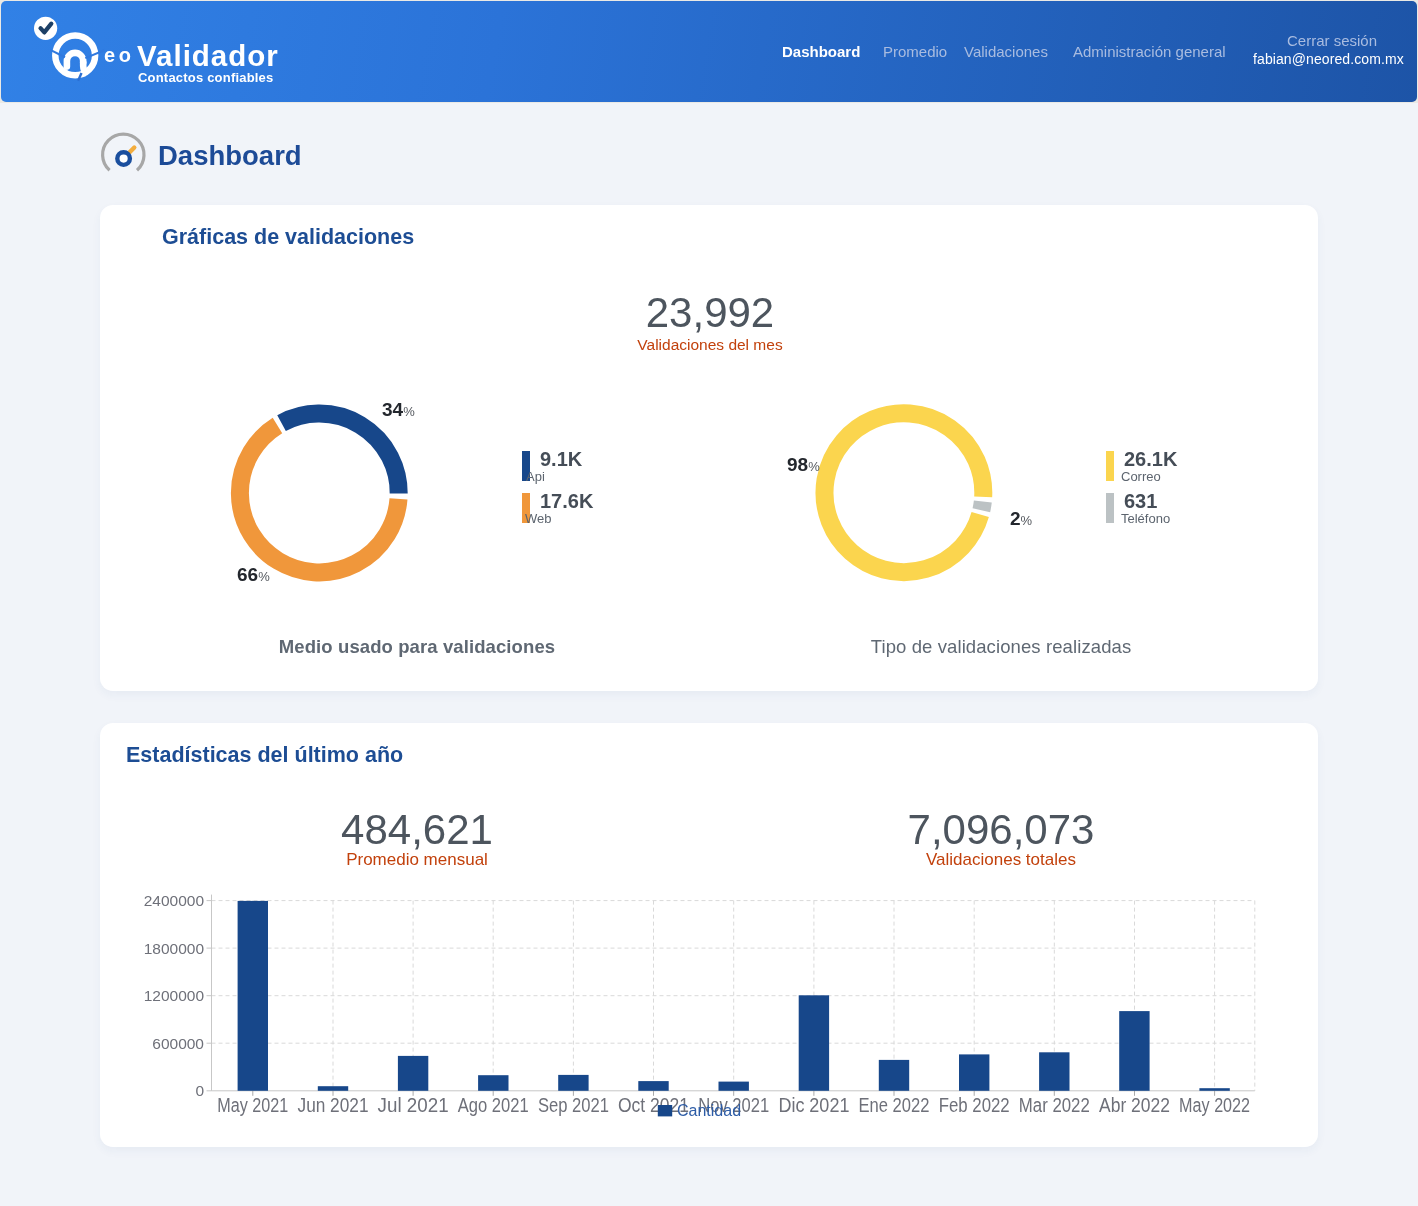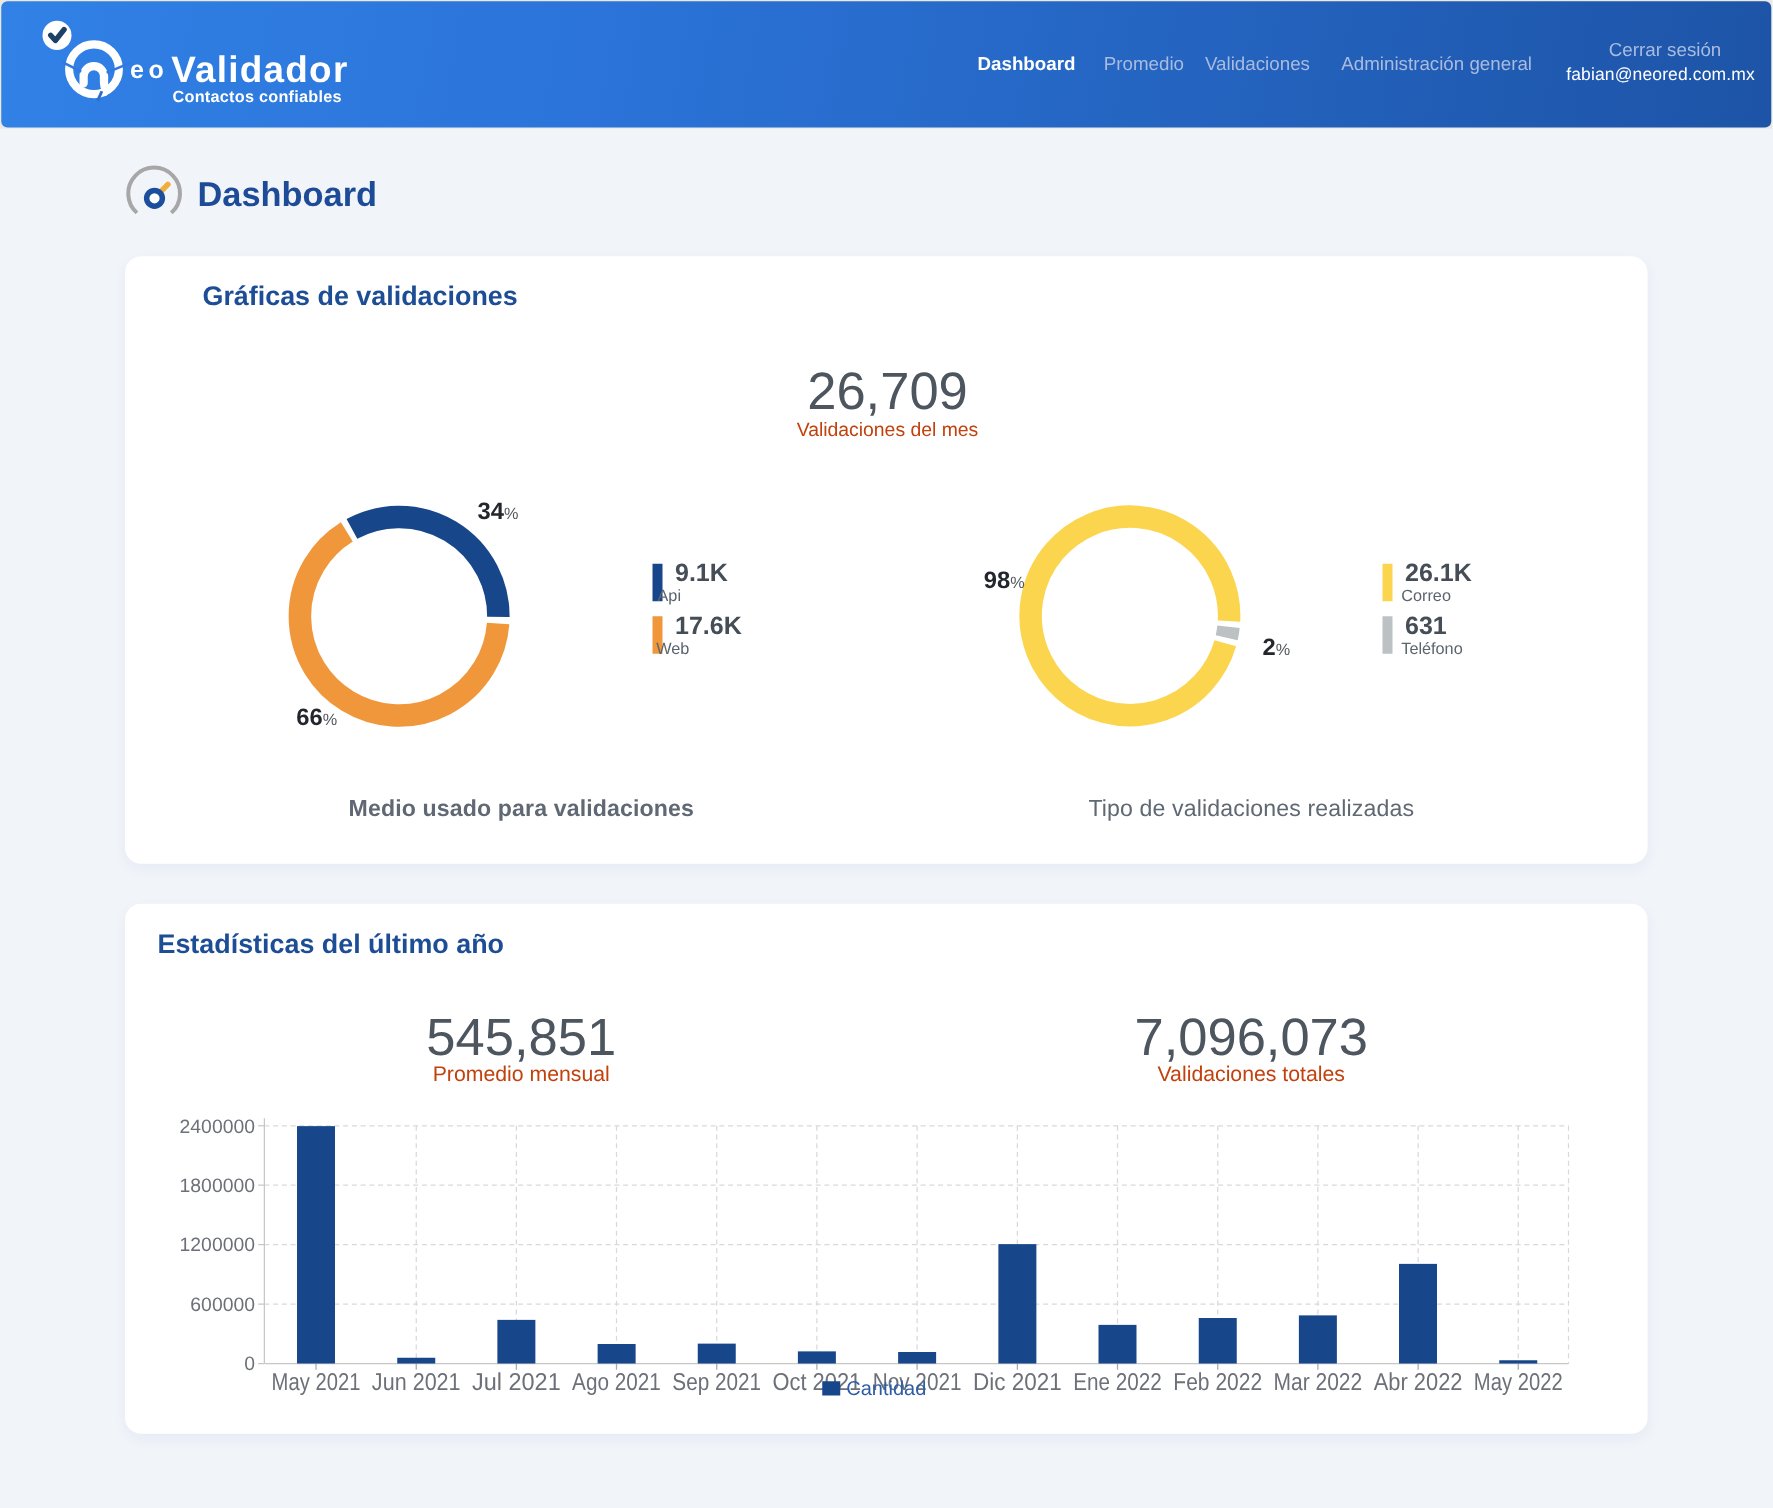--- a/index.html
+++ b/index.html
@@ -46,21 +46,21 @@
 
 <svg width="60" height="60" viewBox="0 0 60 60" style="position:absolute;left:93px;top:127px" xmlns="http://www.w3.org/2000/svg">
   <path d="M 16.58 43.30 A 20.7 20.7 0 1 1 44.02 43.30" fill="none" stroke="#a7a7a7" stroke-width="3.2"></path>
   <line x1="34.2" y1="27.8" x2="41.3" y2="20.5" stroke="#f3ad3d" stroke-width="4.4" stroke-linecap="round"></line>
   <circle cx="30.6" cy="31.6" r="6.3" fill="#ffffff" stroke="#1b4f9e" stroke-width="4.4"></circle>
 </svg>
 <div class="abs" style="left:158px; top:140px; font-size:27.5px; font-weight:bold; color:#1d4b97;">Dashboard</div>
 
 <div class="card" style="top:205px; height:486px;"></div>
 <div class="ctitle" style="left:126px; top:225px;margin-left:36px;">Gráficas de validaciones</div>
-<div class="bignum" style="left:510px; top:289px; width:400px;">26,709</div>
+<div class="bignum" style="left:510px; top:289px; width:400px;">23,992</div>
 <div class="subnum" style="left:510px; top:336px; width:400px;">Validaciones del mes</div>
 
 <svg width="1418" height="1206" viewBox="0 0 1418 1206" style="position:absolute;left:0;top:0" xmlns="http://www.w3.org/2000/svg">
 <path d="M 281.54 423.16 A 79.4 79.4 0 0 1 398.70 493.55" stroke="#17478a" stroke-width="18" fill="none"></path>
     <path d="M 398.49 498.82 A 79.4 79.4 0 1 1 277.46 425.52" stroke="#f0973b" stroke-width="18" fill="none"></path>
 <path d="M 980.22 514.59 A 79.4 79.4 0 1 1 983.19 496.86" stroke="#fbd54e" stroke-width="18" fill="none"></path>
     <path d="M 982.82 501.41 A 79.4 79.4 0 0 1 981.36 510.16" stroke="#bcc2c4" stroke-width="18" fill="none"></path>
 </svg>
 <div class="pct abs" style="left:382px; top:399px;"><b>34</b><span>%</span></div>
 <div class="pct abs" style="left:237px; top:564px;"><b>66</b><span>%</span></div>
@@ -79,21 +79,21 @@
 <div class="lglab" style="left:1121px; top:469px;">Correo</div>
 <div class="lgbar" style="left:1106px; top:493px; background:#bcc2c4;"></div>
 <div class="lgnum" style="left:1124px; top:490px;">631</div>
 <div class="lglab" style="left:1121px; top:511px;">Teléfono</div>
 
 <div class="caption" style="left:167px;font-weight:bold;">Medio usado para validaciones</div>
 <div class="caption" style="left:751px;">Tipo de validaciones realizadas</div>
 
 <div class="card" style="top:723px; height:424px;"></div>
 <div class="ctitle" style="left:126px; top:743px;">Estadísticas del último año</div>
-<div class="bignum" style="left:217px; top:806px; width:400px;">545,851</div>
+<div class="bignum" style="left:217px; top:806px; width:400px;">484,621</div>
 <div class="subnum" style="left:217px; top:850px; width:400px; font-size:17px;">Promedio mensual</div>
 <div class="bignum" style="left:801px; top:806px; width:400px;">7,096,073</div>
 <div class="subnum" style="left:801px; top:850px; width:400px; font-size:17px;">Validaciones totales</div>
 
 <svg width="1418" height="1206" viewBox="0 0 1418 1206" style="position:absolute;left:0;top:0" xmlns="http://www.w3.org/2000/svg">
 <line x1="211.5" y1="1043.2" x2="1254.8" y2="1043.2" stroke="#d9d9d9" stroke-width="1" stroke-dasharray="4 3"></line>
 <line x1="211.5" y1="995.7" x2="1254.8" y2="995.7" stroke="#d9d9d9" stroke-width="1" stroke-dasharray="4 3"></line>
 <line x1="211.5" y1="948.1" x2="1254.8" y2="948.1" stroke="#d9d9d9" stroke-width="1" stroke-dasharray="4 3"></line>
 <line x1="211.5" y1="900.6" x2="1254.8" y2="900.6" stroke="#d9d9d9" stroke-width="1" stroke-dasharray="4 3"></line>
 <line x1="252.8" y1="900.6" x2="252.8" y2="1090.8" stroke="#d9d9d9" stroke-width="1" stroke-dasharray="4 3"></line>

